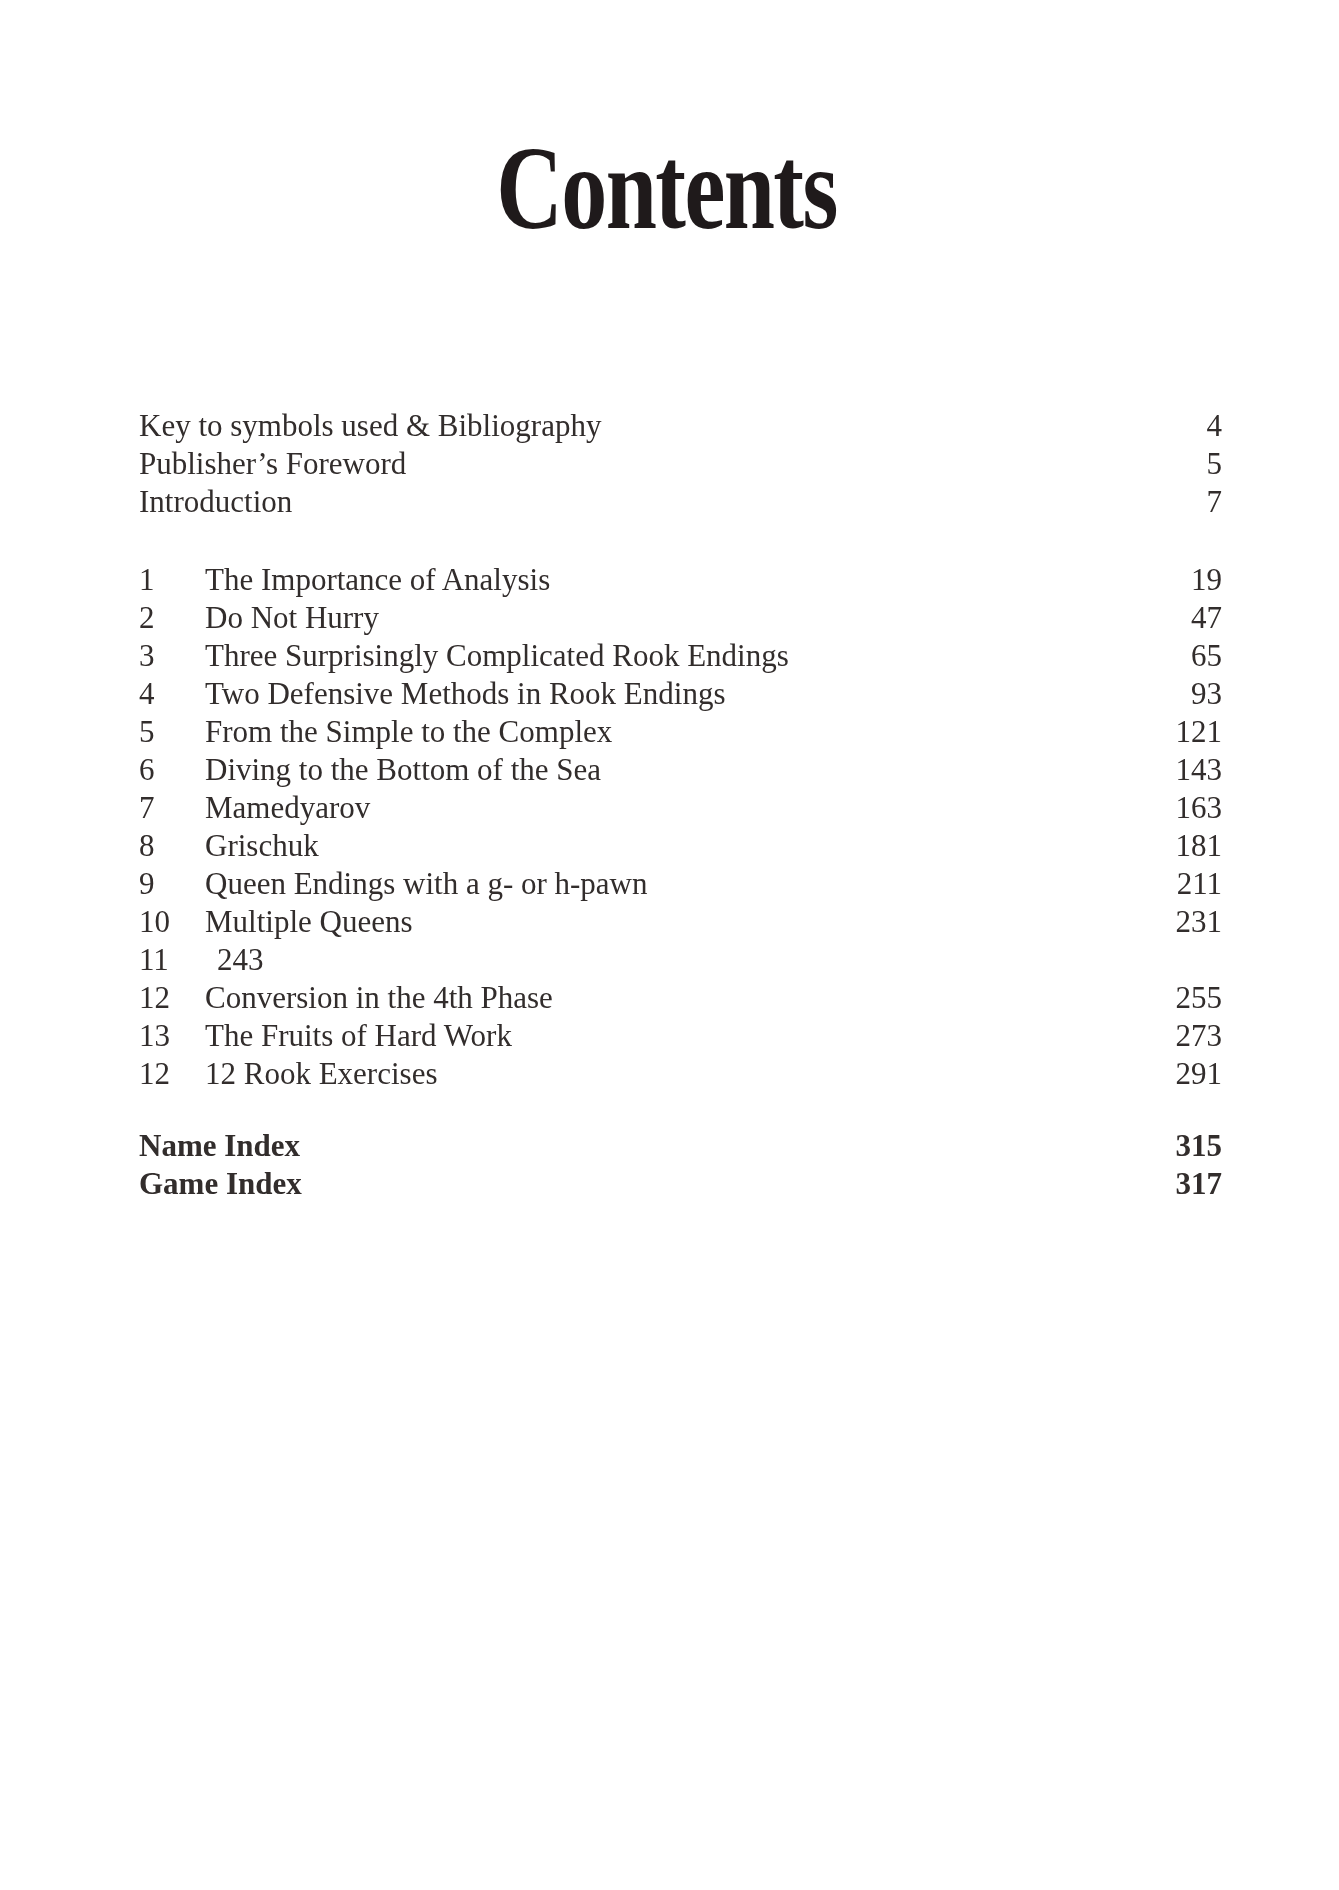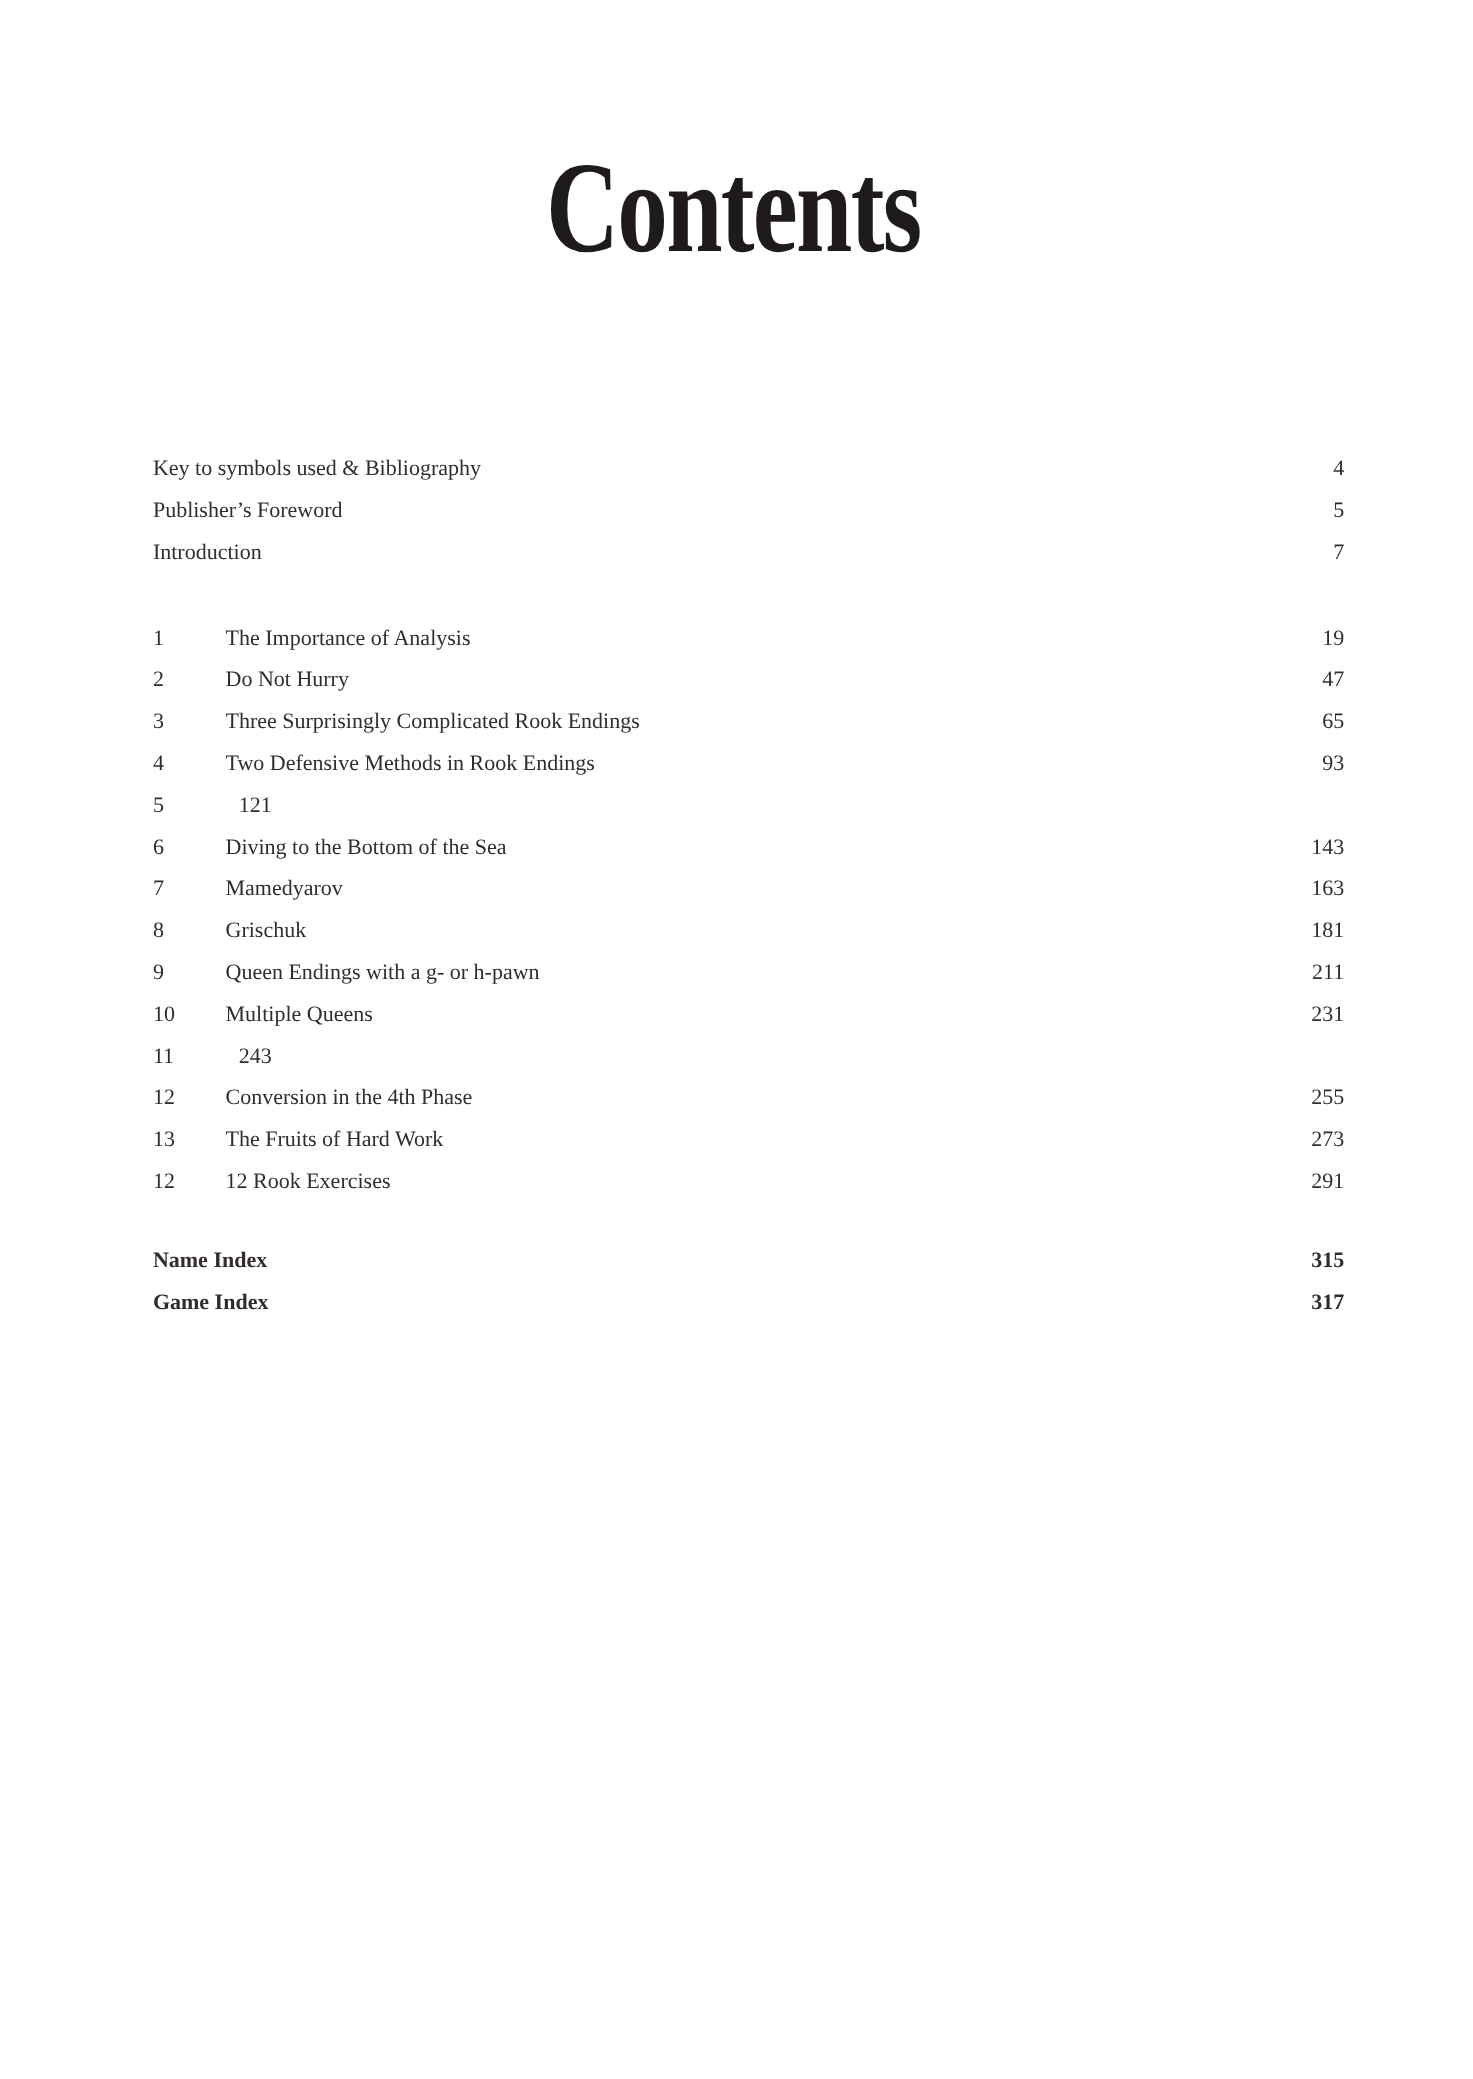--- a/index.html
+++ b/index.html
@@ -31,21 +31,21 @@
     color:var(--title-color);
     transform:scaleX(0.78);
     transform-origin:50% 50%;
     letter-spacing:-2px;
     position:relative;
     left:8px;
   }
   .toc{
     margin:159px 0 0 139px;
     width:1083px;
-    font-size:20px;
+    font-size:31px;
     line-height:38px;
   }
   .toc-block{margin:0;padding:0;}
   .toc-block + .toc-block.chapters{margin-top:40px;}
   .toc-block + .toc-block.back{margin-top:34px;font-weight:bold;}
   .toc-row{
     display:flex;
     align-items:baseline;
   }
   .chap-num{
@@ -101,20 +101,21 @@
           <span class="entry-title">Three Surprisingly Complicated Rook Endings</span>
           <span class="page-num">65</span>
         </div>
         <div class="toc-row">
           <span class="chap-num">4</span>
           <span class="entry-title">Two Defensive Methods in Rook Endings</span>
           <span class="page-num">93</span>
         </div>
         <div class="toc-row">
           <span class="chap-num">5</span>
+          <span class="entry-title">From the Simple to the Complex</span>
           <span class="page-num">121</span>
         </div>
         <div class="toc-row">
           <span class="chap-num">6</span>
           <span class="entry-title">Diving to the Bottom of the Sea</span>
           <span class="page-num">143</span>
         </div>
         <div class="toc-row">
           <span class="chap-num">7</span>
           <span class="entry-title">Mamedyarov</span>

